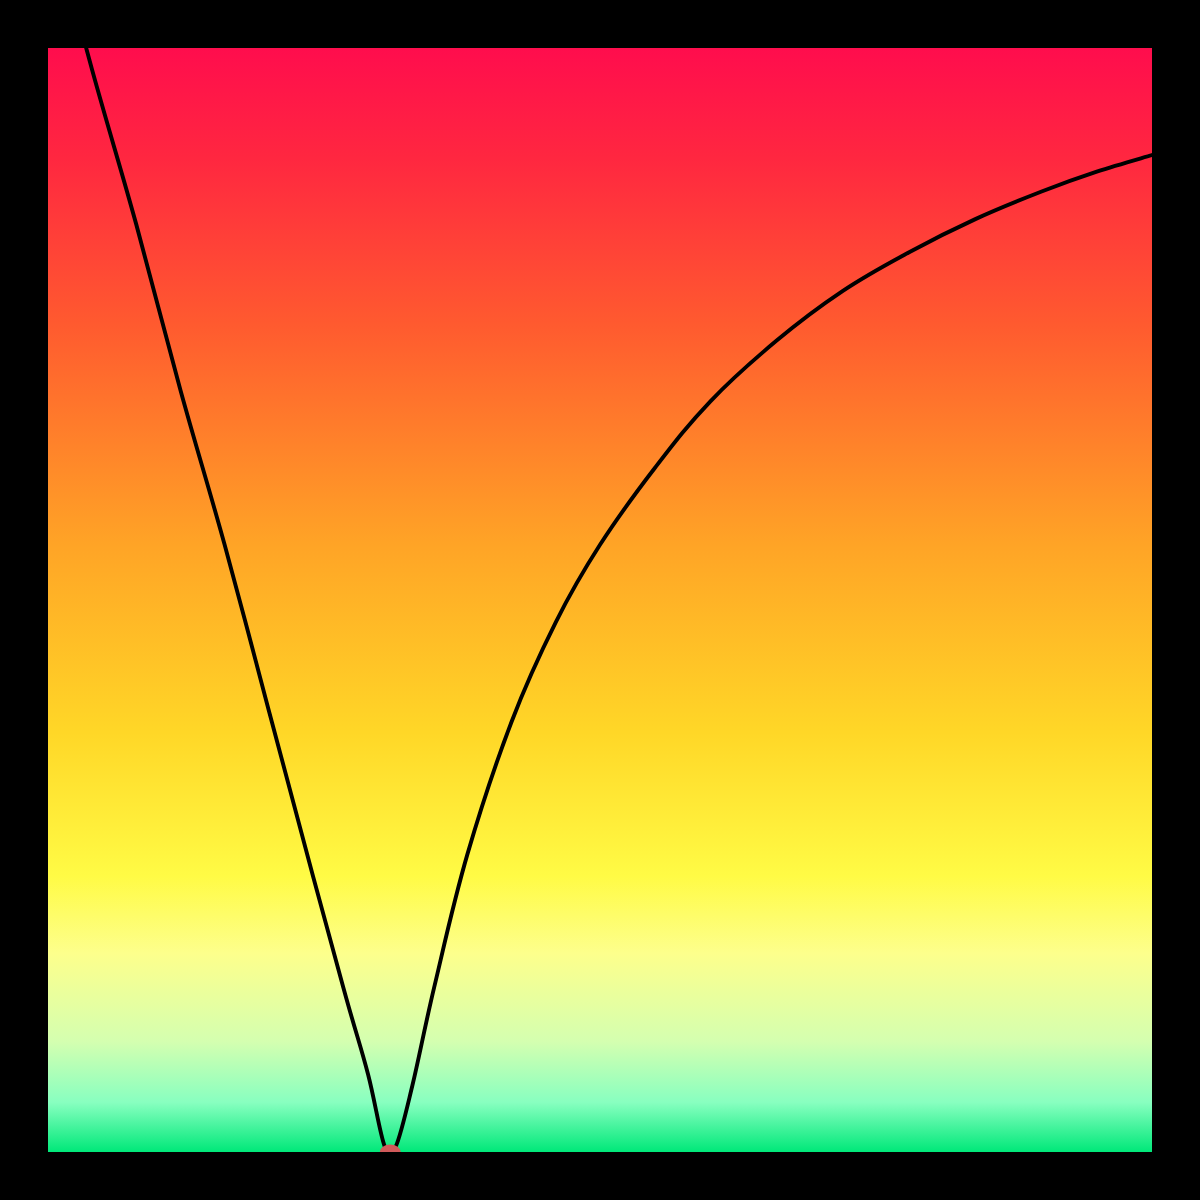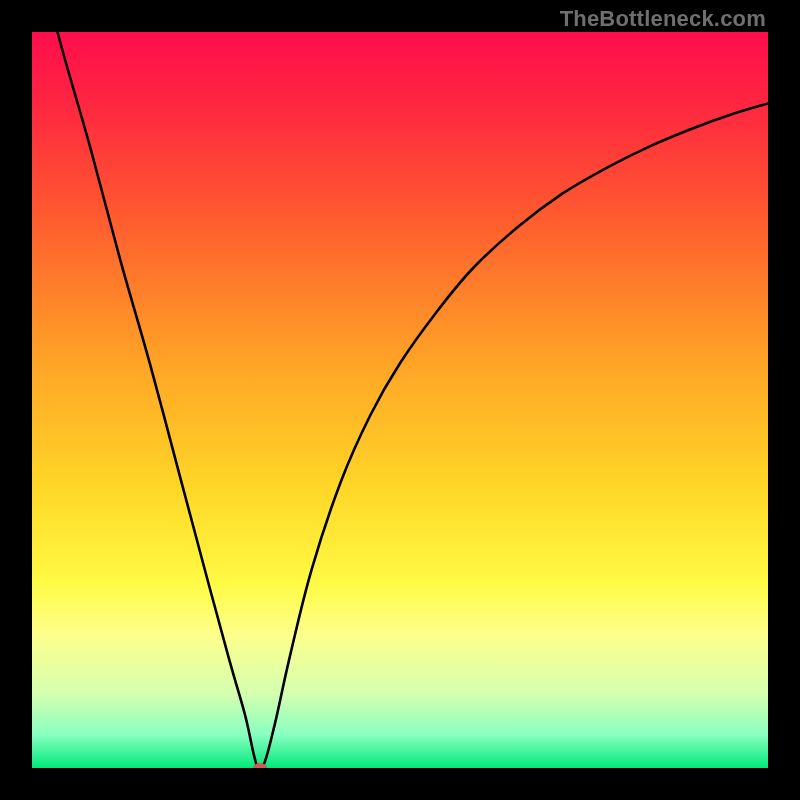--- a/index.html
+++ b/index.html
@@ -44,21 +44,20 @@
     font-weight: 600;
     letter-spacing: 0.2px;
     user-select: none;
   }
 </style>
 </head>
 <body>
 
 <div class="frame">
 
-  <div class="watermark">TheBottleneck.com</div>
 
   <div class="plot-area">
 
     <svg class="gradient-bg" viewBox="0 0 736 736" preserveAspectRatio="none">
       <defs>
         <linearGradient id="bgGrad" x1="0" y1="0" x2="0" y2="1">
             <stop offset="0%" stop-color="#ff0d4d"></stop>
             <stop offset="10%" stop-color="#ff2740"></stop>
             <stop offset="25%" stop-color="#ff5a2f"></stop>
             <stop offset="45%" stop-color="#ffa426"></stop>

